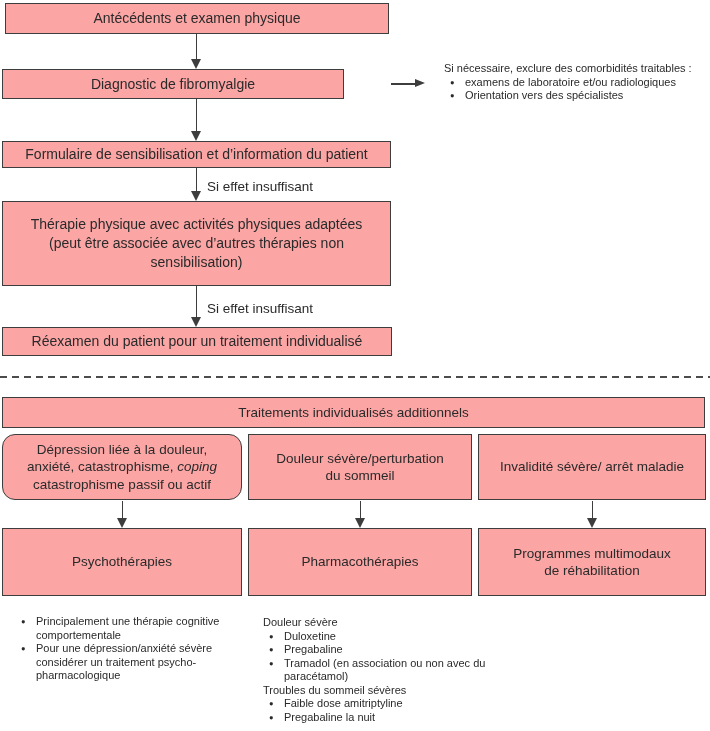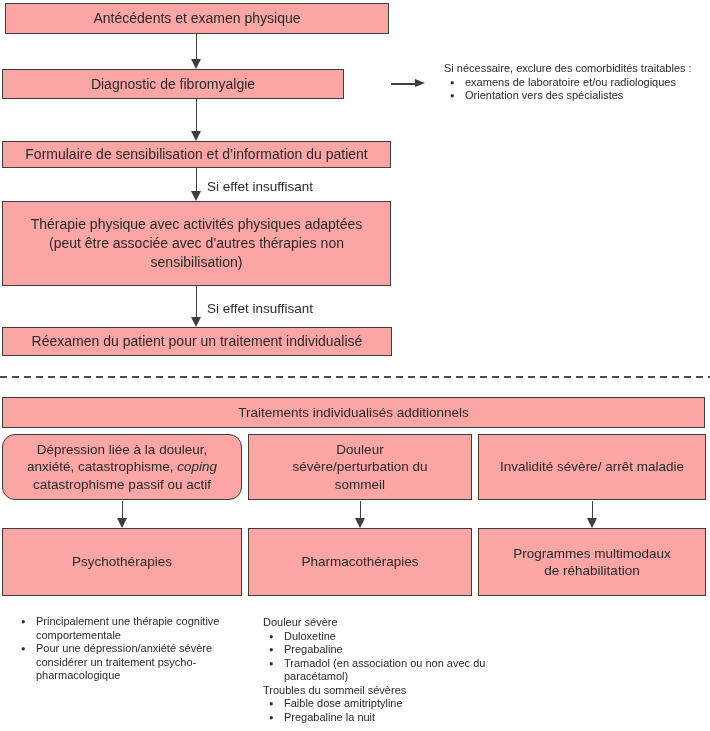--- a/index.html
+++ b/index.html
@@ -114,21 +114,21 @@
   <div class="fbox small-lh" style="left:2px; top:397px; width:703px; height:31px;">
     <span>Traitements individualisés additionnels</span>
   </div>
 
   <div class="fbox small-lh" style="left:2px; top:434px; width:240px; height:66px;border-radius:13px;">
     <div>Dépression liée à la douleur,</div>
     <div><span>anxiété, catastrophisme, </span><span class="italic">coping</span></div>
     <div>catastrophisme passif ou actif</div>
   </div>
 
-  <div class="fbox small-lh" style="left:248px; top:434px; width:224px; height:66px; padding:0 31px;">
+  <div class="fbox small-lh" style="left:248px; top:434px; width:224px; height:66px; padding:0 22px;">
     <span>Douleur sévère/perturbation du sommeil</span>
   </div>
 
   <div class="fbox small-lh" style="left:478px; top:434px; width:228px; height:66px; padding:0 11px;">
     <span>Invalidité sévère/ arrêt maladie</span>
   </div>
 
   <div class="vline" style="left:121.5px; top:501px; height:18px;"></div>
   <div class="ah-down" style="left:117px; top:518px;"></div>
   <div class="vline" style="left:359.5px; top:501px; height:18px;"></div>

